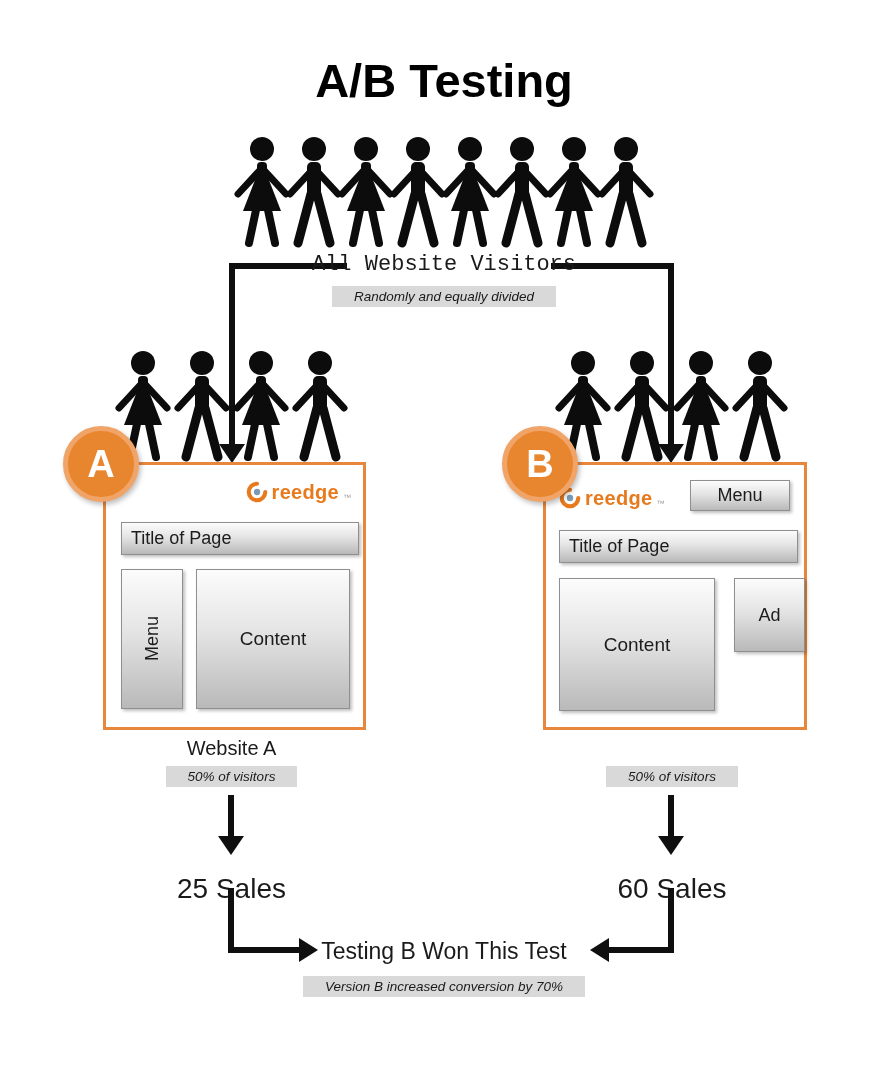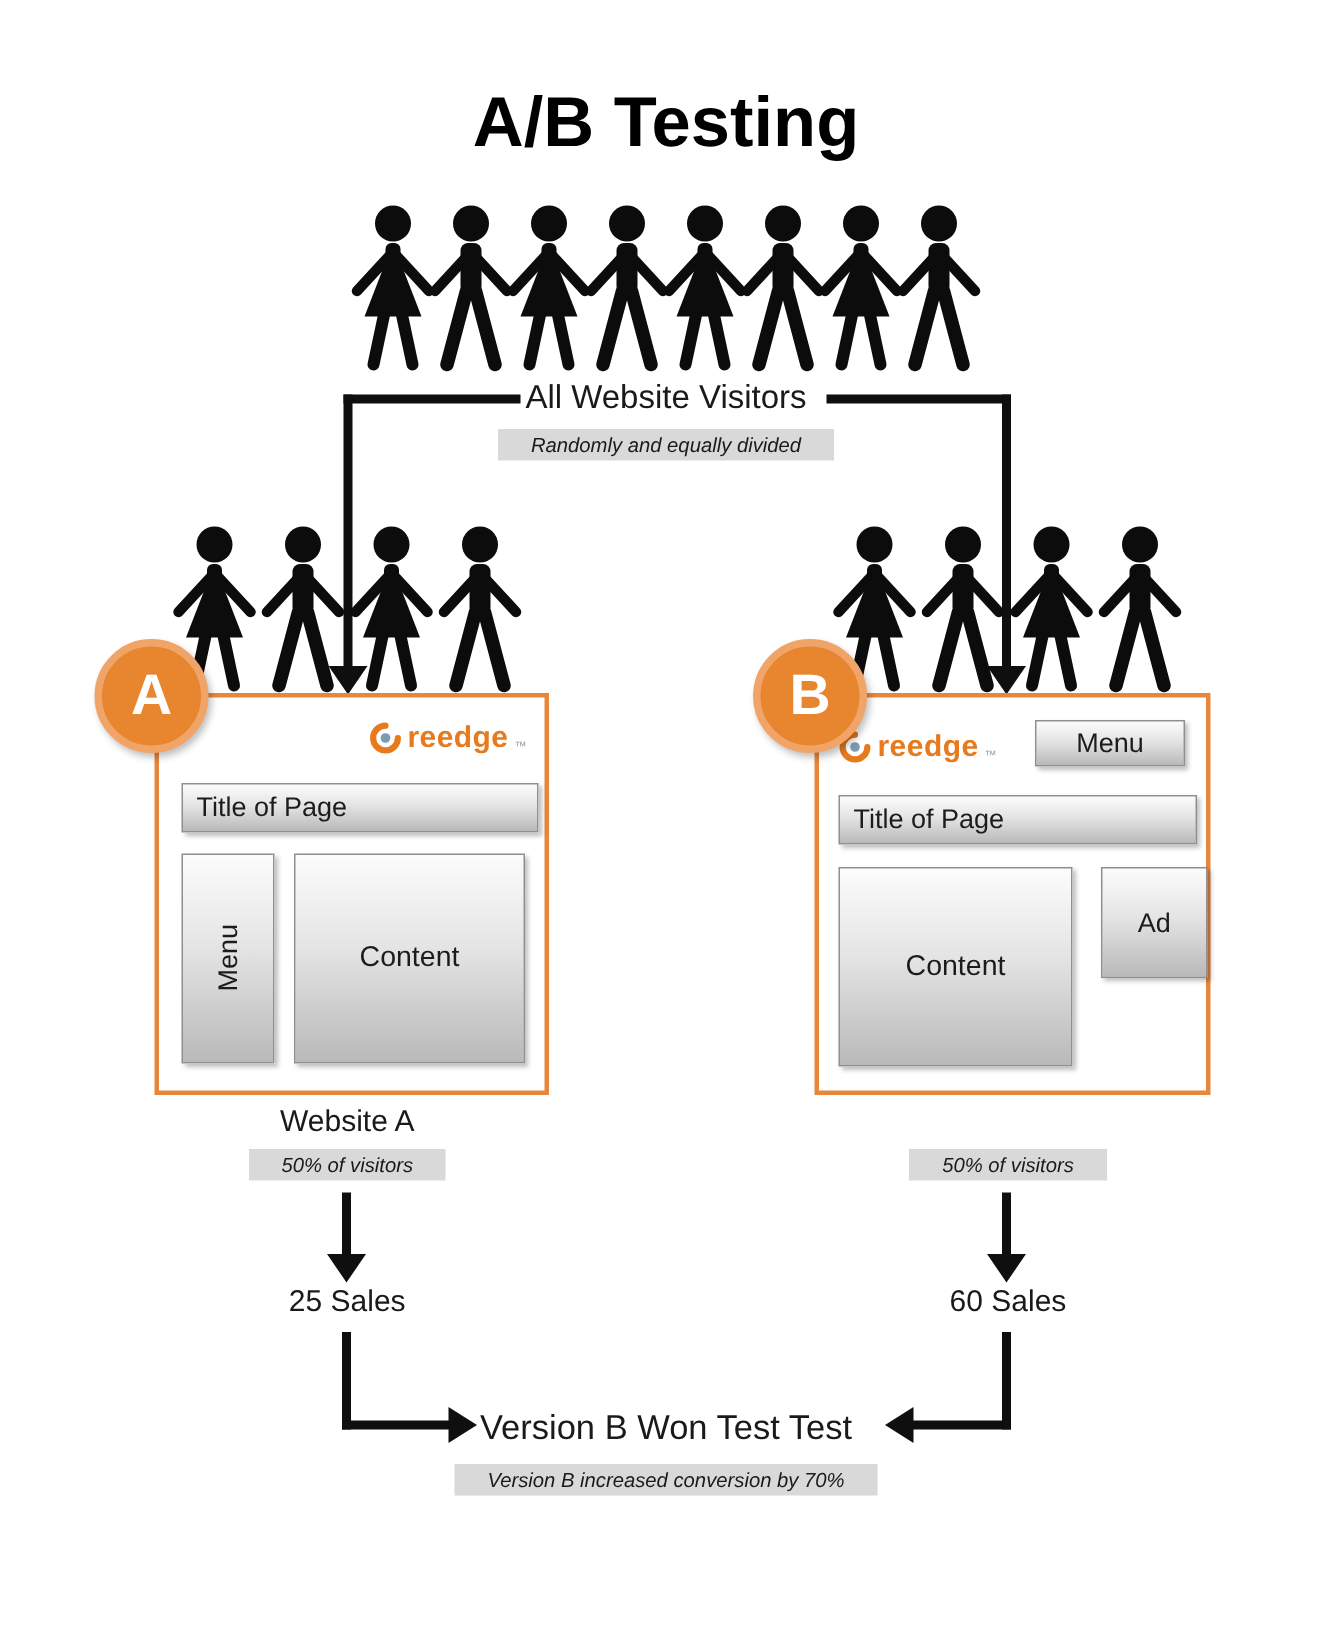--- a/index.html
+++ b/index.html
@@ -14,23 +14,23 @@
     border-top:19px solid #0f0f0f;}
   .arrow-right{position:absolute;width:0;height:0;
     border-top:12px solid transparent;border-bottom:12px solid transparent;
     border-left:19px solid #0f0f0f;}
   .arrow-left{position:absolute;width:0;height:0;
     border-top:12px solid transparent;border-bottom:12px solid transparent;
     border-right:19px solid #0f0f0f;}
   .page-title{position:absolute;left:0;top:26px;width:888px;text-align:center;
     font-size:47px;font-weight:bold;color:#000;margin-top:27px;}
   .center-text{position:absolute;text-align:center;}
-  .big-label{font-size:22px;}
+  .big-label{font-size:22px;font-family:Liberation Mono, monospace;}
   .caption{font-size:20px;}
-  .sales{font-size:20px;}
+  .sales{font-size:28px;margin-top:16px;}
   .result-label{font-size:23px;}
   .badge{display:inline-block;background:#d9d9d9;color:#1a1a1a;font-style:italic;
     font-size:13.5px;padding:3px 22px;}
   .panel{position:absolute;background:#ffffff;border:3px solid #E8873B;}
   .wf{position:absolute;color:#1c1c1c;
     background:linear-gradient(180deg,#fcfcfc 0%,#e4e4e4 45%,#b9b9b9 100%);
     border:1px solid #8f8f8f;box-shadow:2px 2px 3px rgba(0,0,0,0.25);}
   .wf-title{display:flex;align-items:center;padding-left:9px;font-size:18px;}
   .wf-center{display:flex;align-items:center;justify-content:center;font-size:19px;}
   .vert-text{writing-mode:vertical-rl;transform:rotate(180deg);font-size:18px;}
@@ -159,18 +159,18 @@
   <div class="center-text sales" style="left:543px;top:857px;width:258px">60 Sales</div>
 
   <div class="line" style="left:228px;top:888px;width:6px;height:65px"></div>
   <div class="line" style="left:228px;top:947px;width:72px;height:6px"></div>
   <div class="arrow-right" style="left:299px;top:938px"></div>
 
   <div class="line" style="left:668px;top:888px;width:6px;height:65px"></div>
   <div class="line" style="left:608px;top:947px;width:66px;height:6px"></div>
   <div class="arrow-left" style="left:590px;top:938px"></div>
 
-  <div class="center-text result-label" style="left:0;top:938px;width:888px">Version B Won Test Test</div>
+  <div class="center-text result-label" style="left:0;top:938px;width:888px">Testing B Won This Test</div>
   <div class="center-text" style="left:0;top:976px;width:888px">
     <span class="badge">Version B increased conversion by 70%</span>
   </div>
 
 </div>
 
 </body></html>

